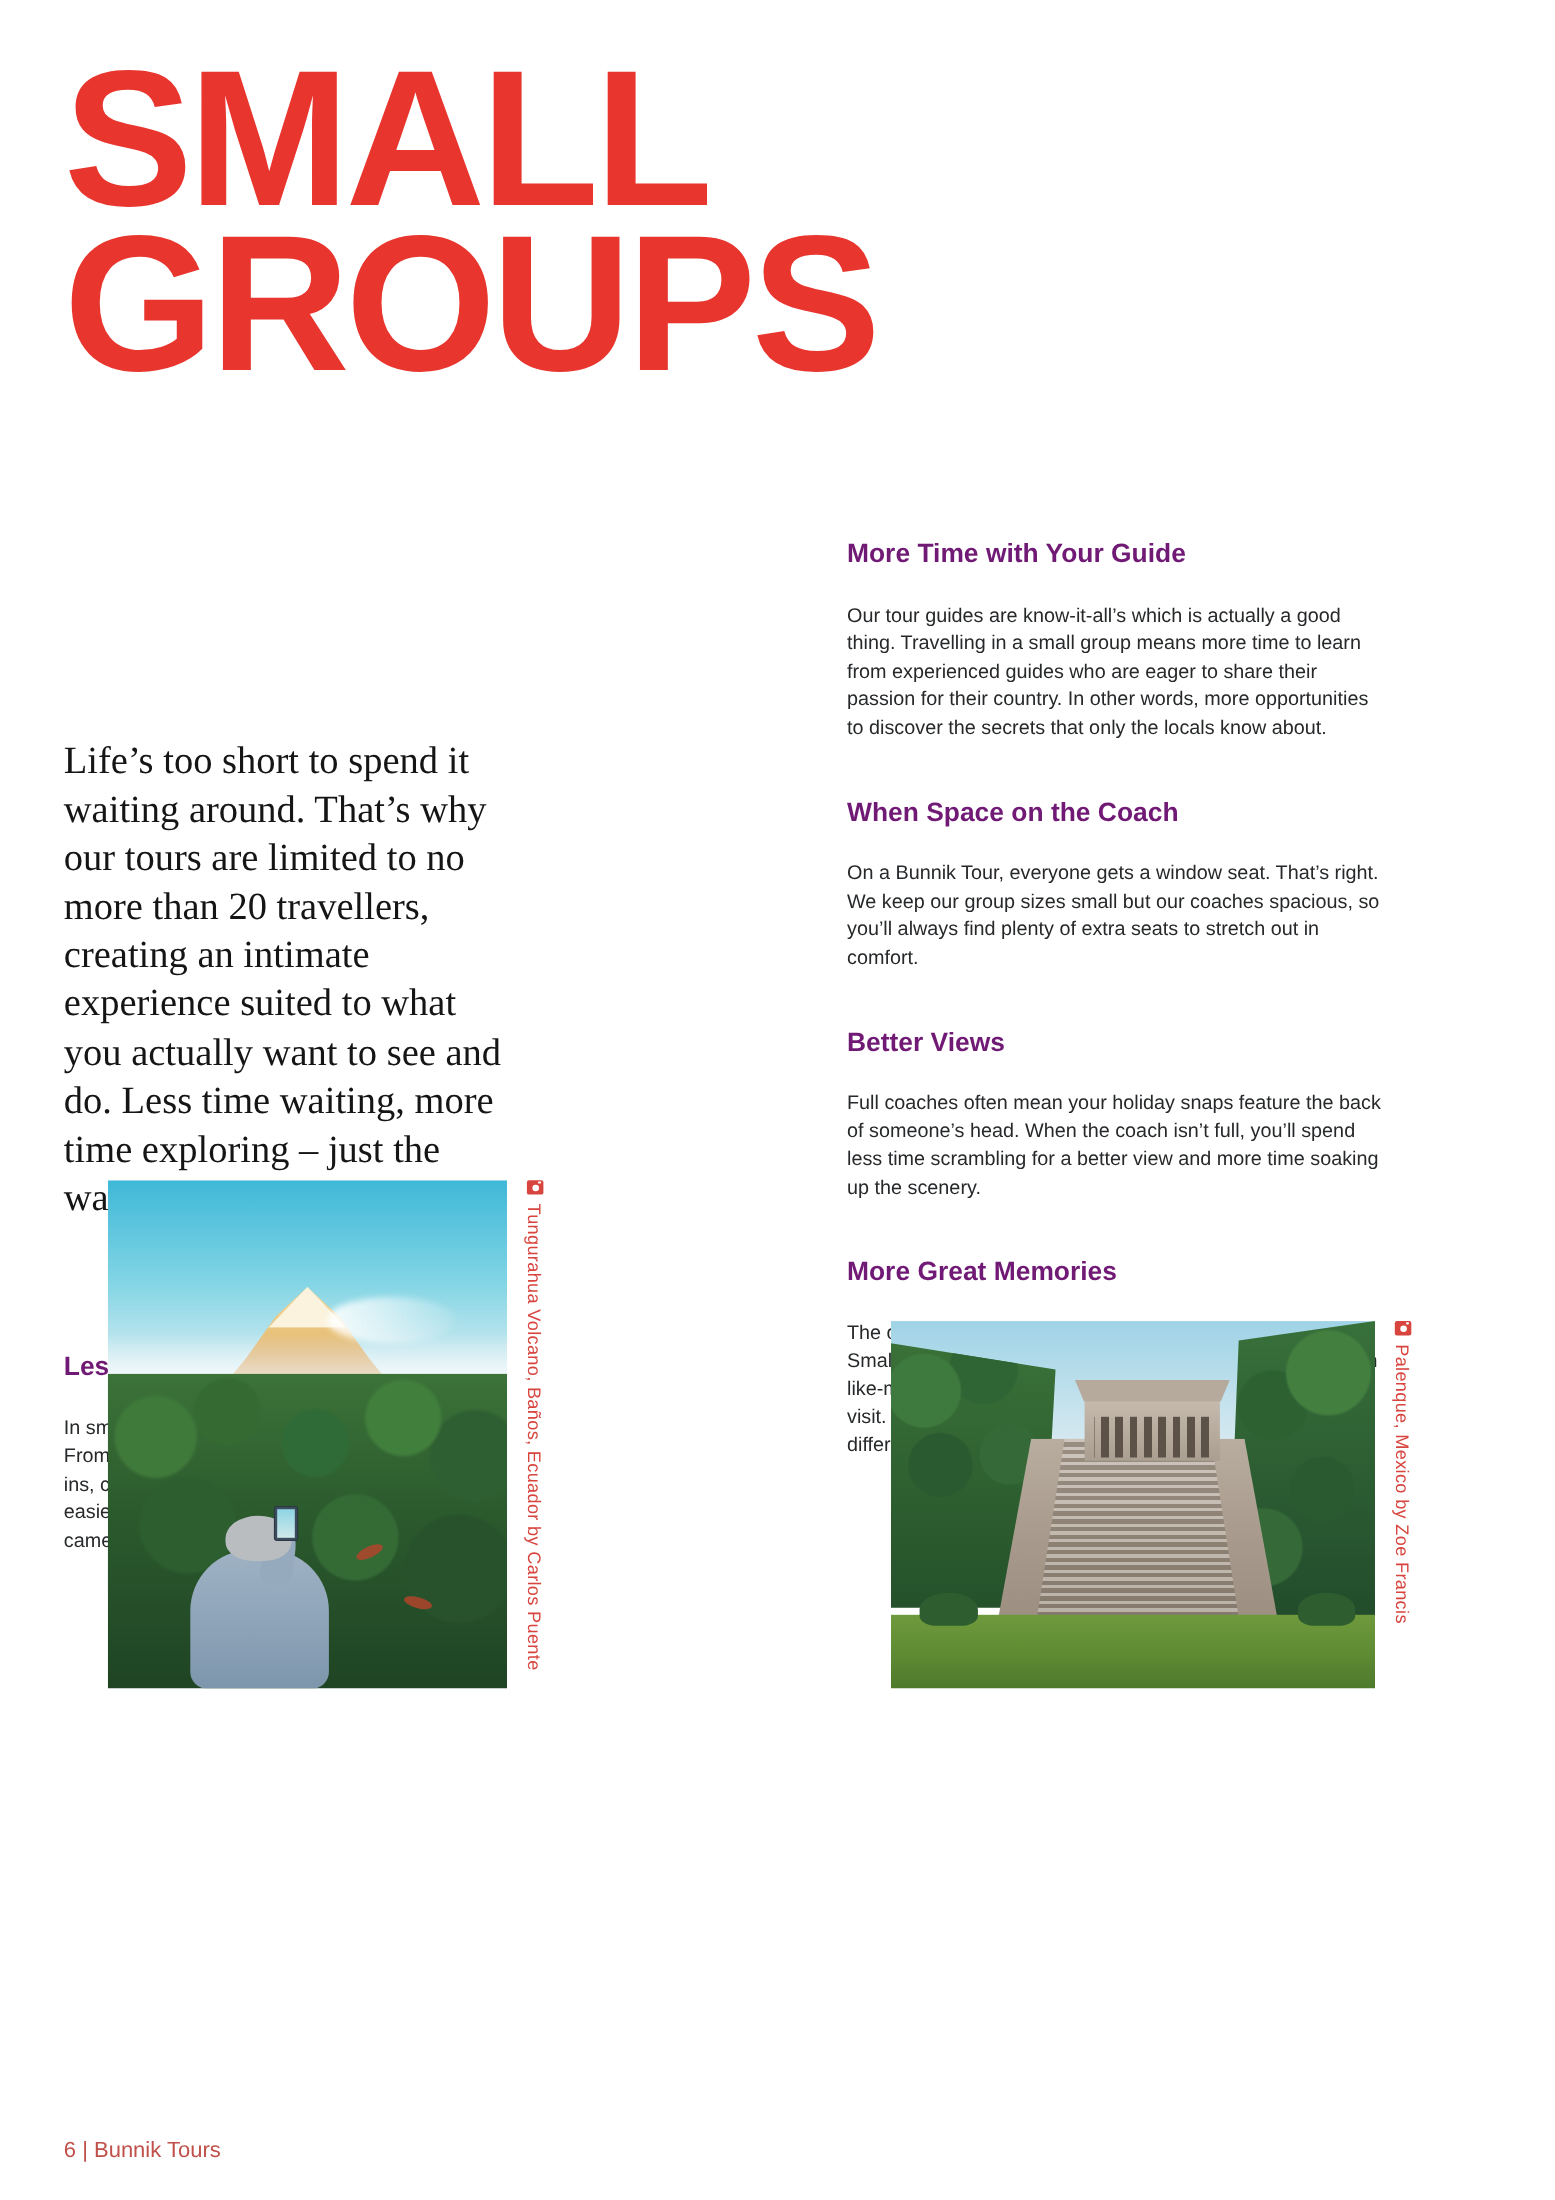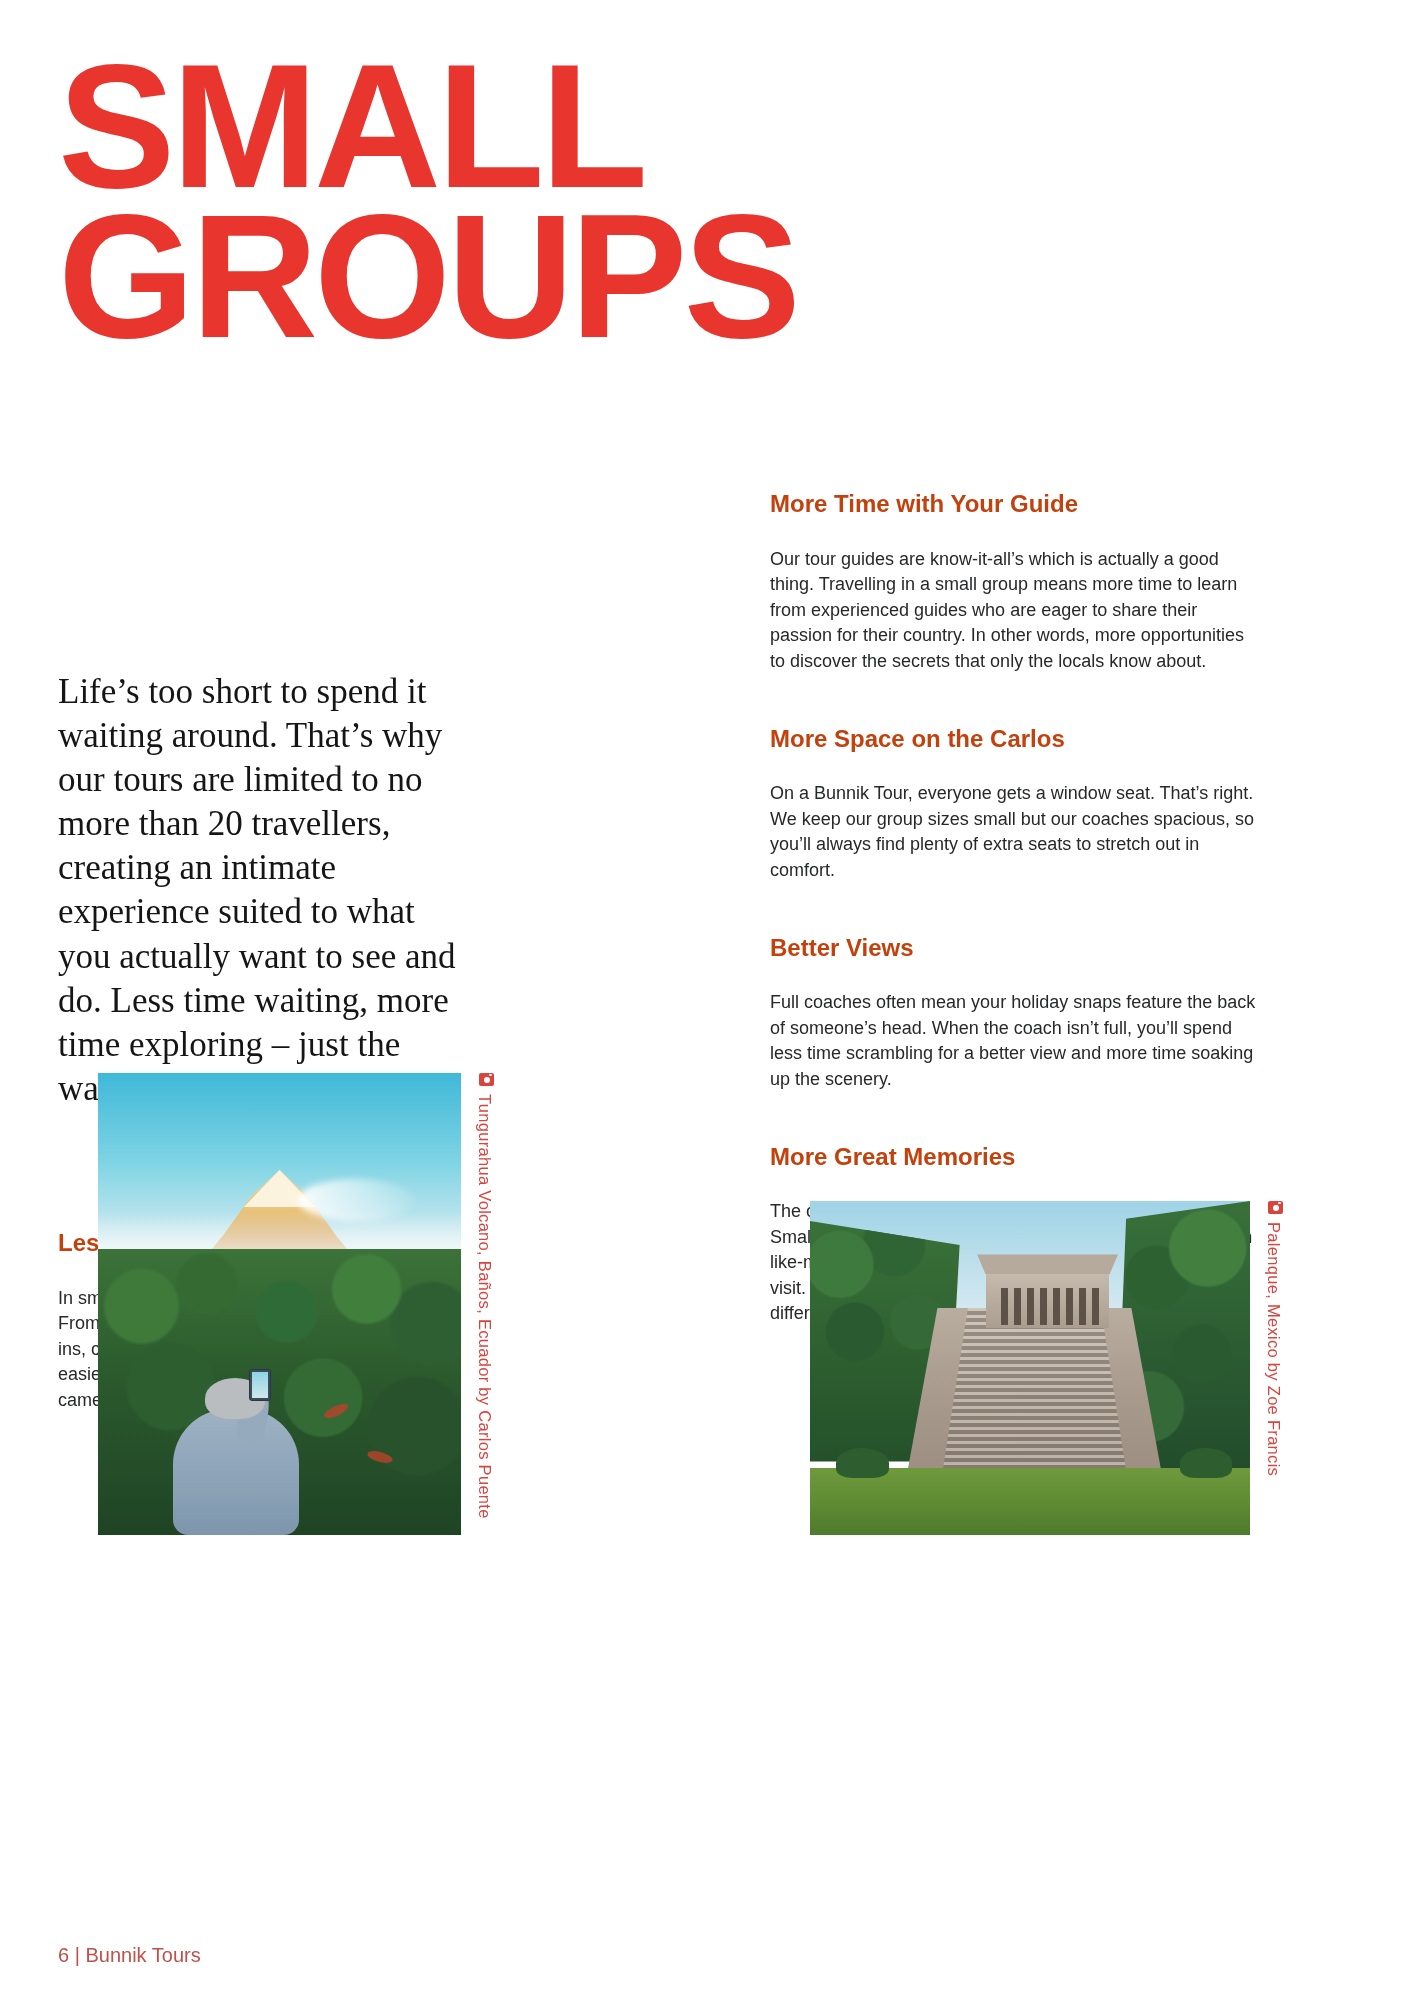--- a/index.html
+++ b/index.html
@@ -55,21 +55,21 @@
     line-height: 1.26;
     color: #151515;
     margin: 0;
   }
 
   .sec-head {
     font-family: "Liberation Sans", sans-serif;
     font-weight: bold;
     font-size: 24px;
     line-height: 1.2;
-    color: #c2410c;
+    color: #701a75;
     margin: 0 0 28px 0;
   }
   .sec-body {
     font-family: "Liberation Sans", sans-serif;
     font-size: 18px;
     line-height: 1.42;
     color: #26282a;
     margin: 0;
   }
   .section { margin-bottom: 50px; }
@@ -317,21 +317,21 @@
       <p class="sec-body">In small groups, you get to the good stuff faster. From getting on and off the coach, to hotel check-ins, comfort stops and meals – everything is easier, so we can show you more of what you came to see.</p>
     </div>
   </div>
 
   <div class="col-right">
     <div class="section">
       <h2 class="sec-head">More Time with Your Guide</h2>
       <p class="sec-body">Our tour guides are know-it-all’s which is actually a good thing. Travelling in a small group means more time to learn from experienced guides who are eager to share their passion for their country. In other words, more opportunities to discover the secrets that only the locals know about.</p>
     </div>
     <div class="section">
-      <h2 class="sec-head">More Space on the Carlos</h2>
+      <h2 class="sec-head">When Space on the Coach</h2>
       <p class="sec-body">On a Bunnik Tour, everyone gets a window seat. That’s right. We keep our group sizes small but our coaches spacious, so you’ll always find plenty of extra seats to stretch out in comfort.</p>
     </div>
     <div class="section">
       <h2 class="sec-head">Better Views</h2>
       <p class="sec-body">Full coaches often mean your holiday snaps feature the back of someone’s head. When the coach isn’t full, you’ll spend less time scrambling for a better view and more time soaking up the scenery.</p>
     </div>
     <div class="section">
       <h2 class="sec-head">More Great Memories</h2>
       <p class="sec-body">The only thing we love more than travel, is doing it together. Small groups provide more meaningful connections between like-minded travellers and the people, culture and places we visit. It really is ‘who’ you go with that makes all the difference.</p>
     </div>

